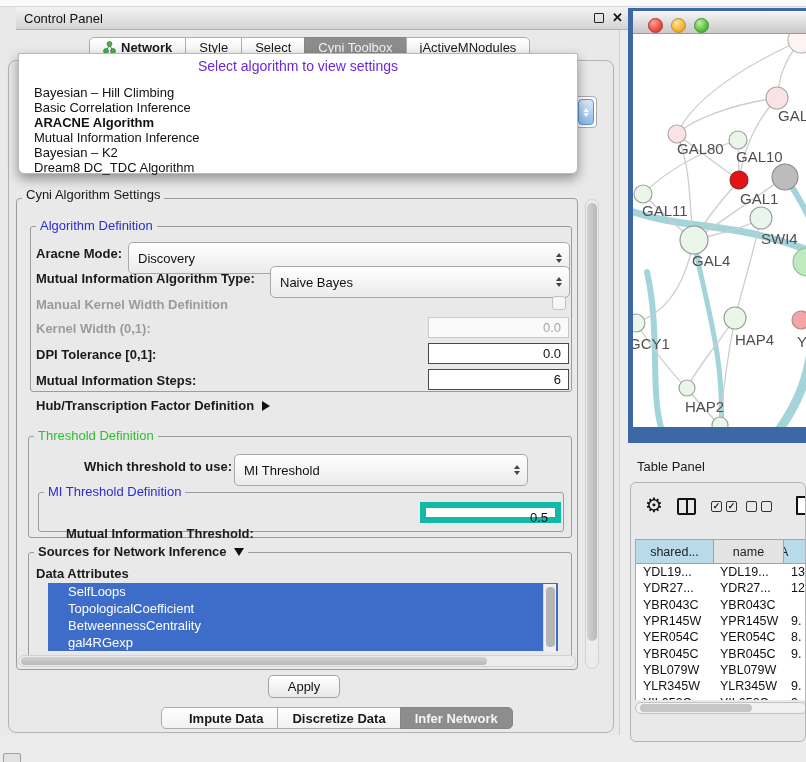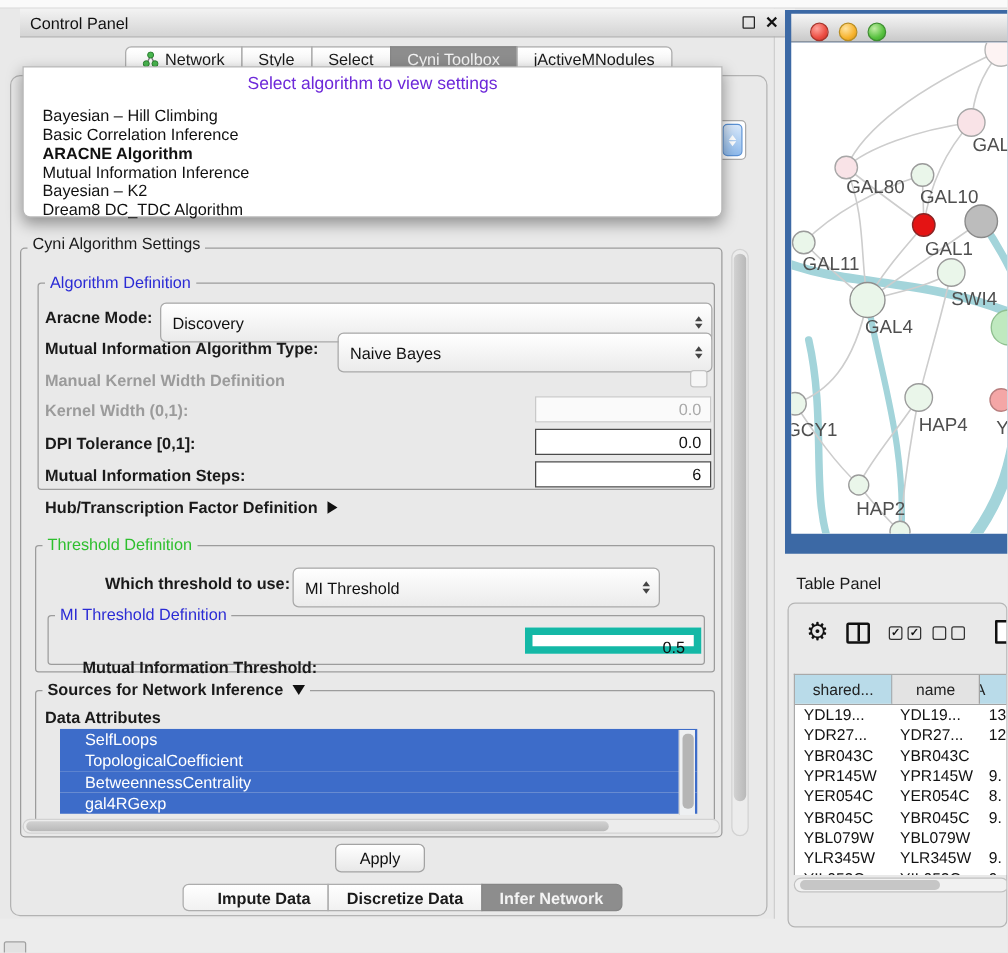--- a/index.html
+++ b/index.html
@@ -16,21 +16,21 @@
   .cp-titlebar { position:absolute; left:0; top:0; width:620px; height:23px;
     background:linear-gradient(#f3f3f3,#d4d4d4); border-bottom:1px solid #b2b2b2; display:flex; align-items:center;margin-left:16px; }
   .cp-title { font-size:13px; color:#111; padding-left:8px; }
   .float-ico { position:absolute; left:578px; top:6px; width:10px; height:10px; border:1.6px solid #222; border-radius:1px; }
   .close-ico { position:absolute; left:596px; top:3px; font-size:13px; font-weight:bold; color:#111; line-height:16px; }
 
   
   .tabs-row { left:85px; top:37px; display:flex; }
   .tab { height:21px; display:flex; align-items:center; gap:5px; padding:0 13px; font-size:13px; color:#1a1a1a;
     background:linear-gradient(#ffffff,#f1f1f1); border:1px solid #adadad; margin-left:-1px; cursor:default; }
-  .tab:first-child { border-radius:5px 0 0 5px; margin-left:15px; }
+  .tab:first-child { border-radius:5px 0 0 5px; margin-left:4px;font-weight:bold; }
   .tab:last-child { border-radius:0 5px 5px 0; }
   .tab.sel { background:#8d8d8d; border-color:#868686; color:#f4f4f4; }
 
   
   .outer-panel { left:8px; top:60px; width:606px; height:673px; background:#e9e9e9; border:1px solid #b3b3b3; border-radius:8px; }
 
   
   .hidden-combo { left:556px; top:96px; width:41px; height:32px; background:#fff; border:1px solid #aaa; border-radius:4px; z-index:4; }
   .hidden-combo-btn { position:absolute; right:2px; top:2px; width:16px; height:26px; border-radius:4px;
     background:linear-gradient(#d9e9fb,#8fbbec); border:1.5px solid #5b92d6; display:flex; flex-direction:column; align-items:center; justify-content:center; gap:1px; }
@@ -92,21 +92,21 @@
   .h-scroll { left:18px; top:655px; width:558px; height:12px; background:#ececec; border:1px solid #d2d2d2; border-radius:6px; z-index:3; }
   .h-thumb { position:absolute; left:2px; top:1px; width:466px; height:8px; background:linear-gradient(#d2d2d2,#b8b8b8); border-radius:4px; }
 
   .apply-btn { left:268px; top:675px; width:72px; height:23px; background:linear-gradient(#ffffff,#e8e8e8);
     border:1px solid #a3a3a3; border-radius:5px; display:flex; align-items:center; justify-content:center;
     font-size:13px; color:#111; }
 
   .bottom-tabs { left:145px; top:707px; display:flex; }
   .btab { height:22px; display:flex; align-items:center; padding:0 14px; font-size:13px; font-weight:600; color:#1a1a1a;
     background:linear-gradient(#ffffff,#f1f1f1); border:1px solid #adadad; margin-left:-1px; }
-  .btab:first-child { border-radius:5px 0 0 5px; margin-left:1px;padding-left:27px; }
+  .btab:first-child { border-radius:5px 0 0 5px; margin-left:16px;padding-left:27px; }
   .btab:last-child { border-radius:0 5px 5px 0; }
   .btab.sel { background:#8d8d8d; border-color:#868686; color:#f4f4f4; }
 
   
   .net-frame { left:628px; top:8px; width:178px; height:435px; background:#3c69a5; }
   .net-titlebar { position:absolute; left:5px; top:3px; width:173px; height:23px;
     background:linear-gradient(#f6f6f6,#c9c9c9); border-bottom:1px solid #9a9a9a; }
   .light { position:absolute; top:7px; width:15px; height:15px; border-radius:50%; }
   .light.red { left:15px; background:radial-gradient(circle at 35% 30%, #ffa39b, #ec4d42 60%, #b93429); border:1px solid #a8352c; }
   .light.yellow { left:38px; background:radial-gradient(circle at 35% 30%, #ffe3a0, #f7b32e 60%, #cf8f1d); border:1px solid #b98d22; }

